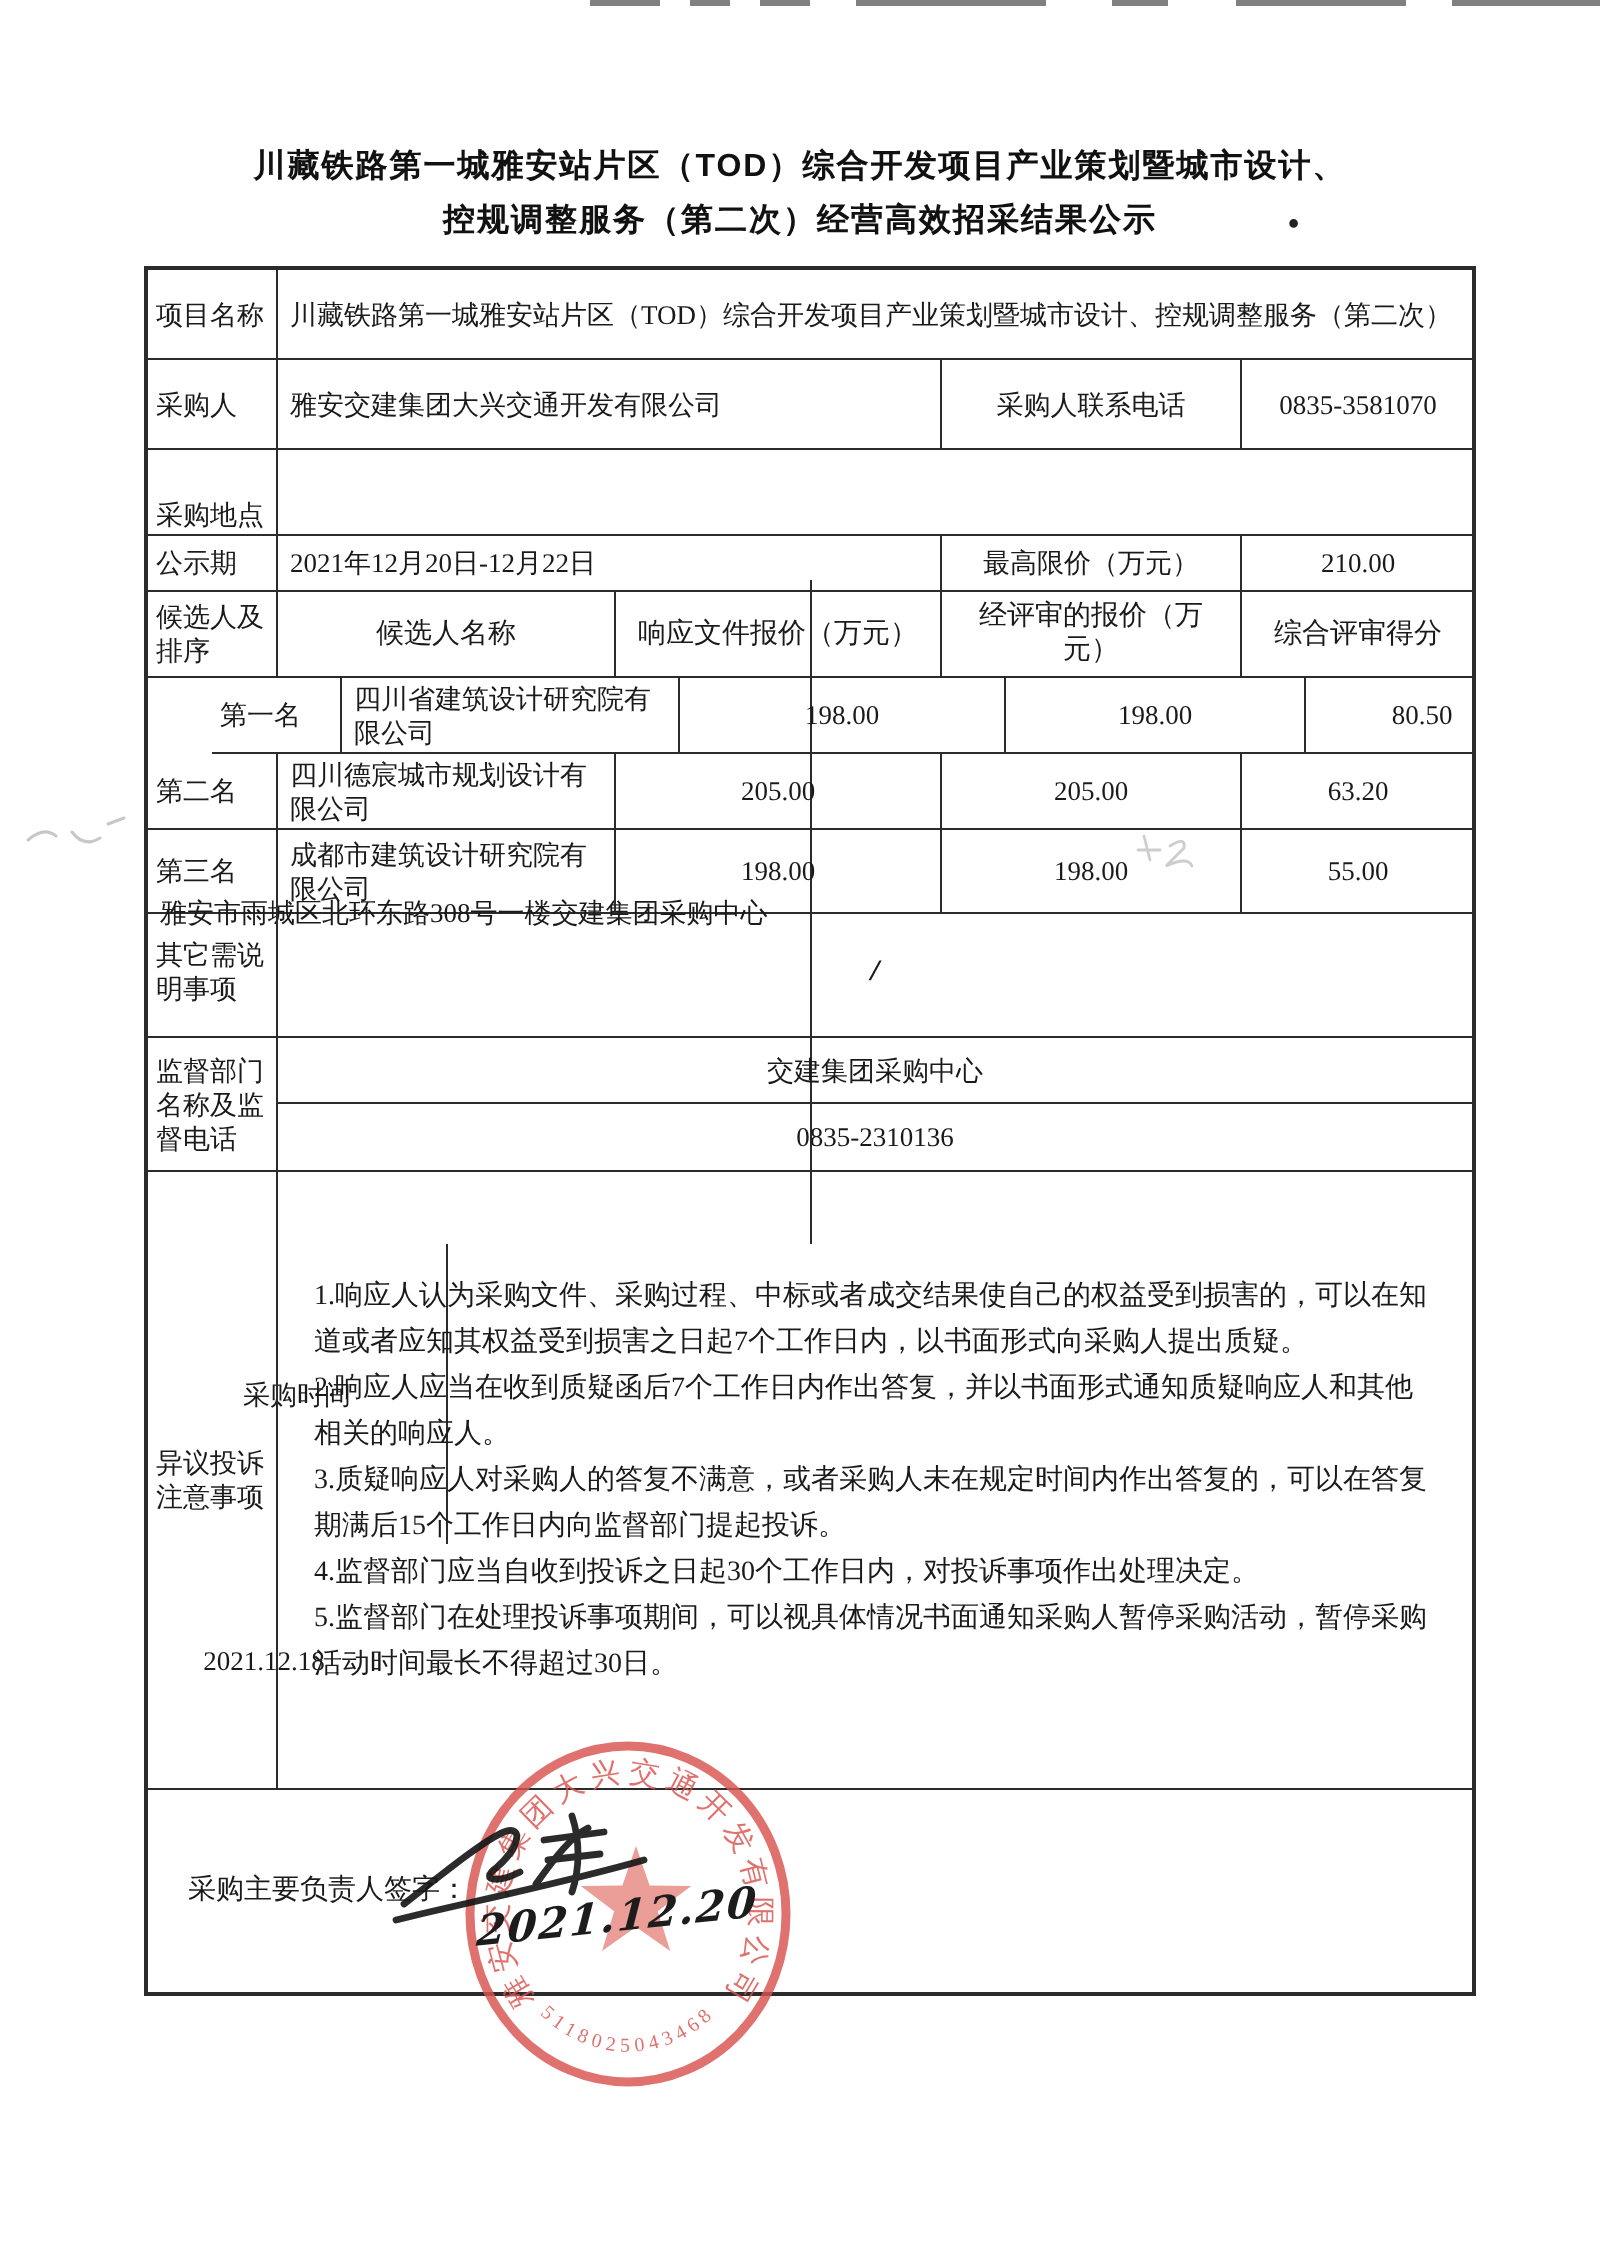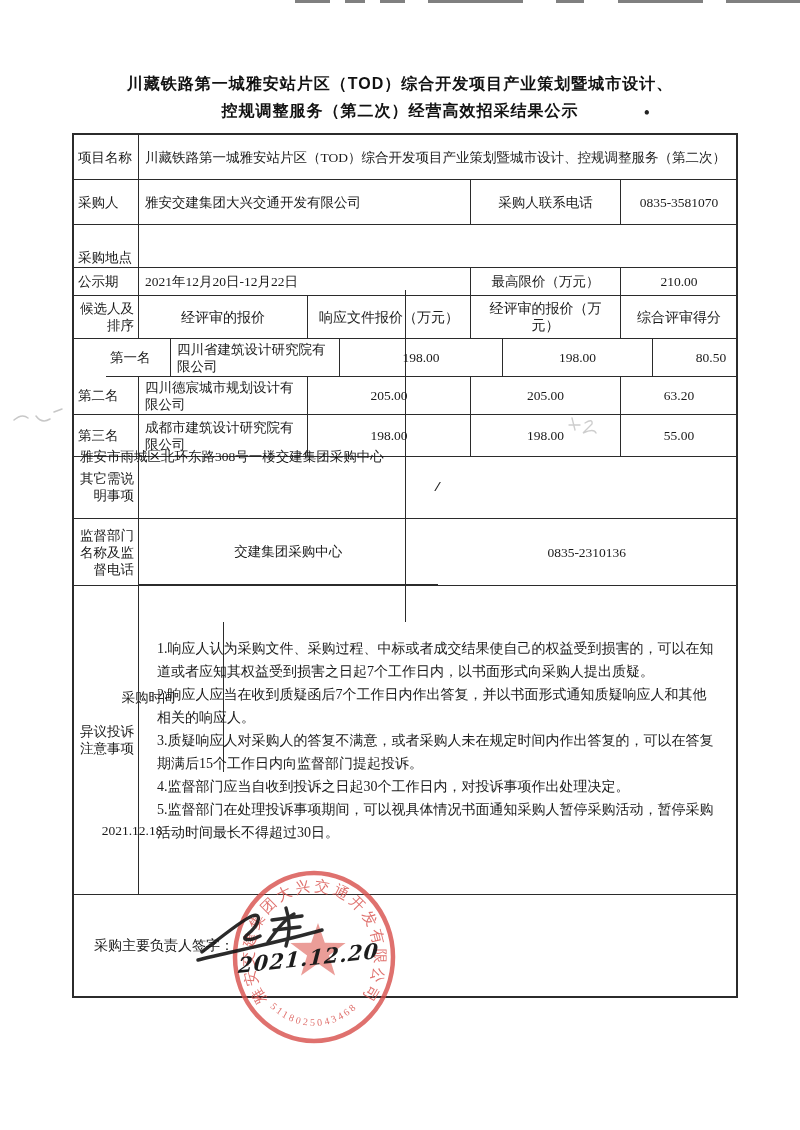--- a/index.html
+++ b/index.html
@@ -21,21 +21,21 @@
     border:2px solid #2b2b2b;box-sizing:border-box;background:transparent;
   }
   .t-row{display:flex;border-bottom:1.6px solid #2b2b2b;box-sizing:border-box;}
   .t-row:last-child{border-bottom:none;}
   .cell{
     box-sizing:border-box;border-right:1.6px solid #2b2b2b;
     display:flex;align-items:center;font-size:13.5px;line-height:17px;
     padding:2px 6px;overflow:hidden;
   }
   .cell:last-child{border-right:none;}
-  .lab{width:65px;flex:0 0 65px;padding:2px 4px;text-align:right;}
+  .lab{width:65px;flex:0 0 65px;padding:2px 4px;}
   .c1{width:169px;flex:0 0 169px;}
   .c2{width:163px;flex:0 0 163px;}
   .c3{width:150px;flex:0 0 150px;}
   .c4{width:116px;flex:0 0 116px;}
   .c12{width:332px;flex:0 0 332px;}
   .cwide{width:597px;flex:0 0 597px;}
   .cfull{width:662px;flex:0 0 662px;}
   .ctr{justify-content:center;text-align:center;}
   .hdr{font-size:14px;}
   
@@ -45,21 +45,21 @@
   .rh-publicity{height:28px;}
   .rh-chead{height:43px;}
   .rh-cand1{height:38px;margin-left:32px;}
   .rh-cand2{height:38px;}
   .rh-cand3{height:42px;}
   .rh-other{height:62px;font-family:Liberation Mono, monospace;}
   .rh-super{height:67px;}
   .rh-objection{height:309px;}
   .rh-sign{height:101px;}
   
-  .super-split{flex-direction:row;align-items:stretch;padding:0;}
+  .super-split{flex-direction:column;align-items:stretch;padding:0;}
   .super-sub{flex:1 1 50%;display:flex;align-items:center;justify-content:center;
     box-sizing:border-box;font-size:13.5px;}
   .super-sub:first-child{border-bottom:1.6px solid #2b2b2b;}
   
   .objection-text{
     display:block;white-space:pre-line;font-size:14px;line-height:23px;
     padding:8px 12px;align-self:center;width:100%;box-sizing:border-box;
   }
   
   .sign-cell{align-items:center;padding-left:20px;font-size:14px;}
@@ -117,21 +117,21 @@
 
   <div class="t-row rh-publicity">
     <div class="cell lab">公示期</div>
     <div class="cell c12">2021年12月20日-12月22日</div>
     <div class="cell c3 ctr">最高限价（万元）</div>
     <div class="cell c4 ctr">210.00</div>
   </div>
 
   <div class="t-row rh-chead">
     <div class="cell lab">候选人及排序</div>
-    <div class="cell c1 ctr hdr">经评审的报价</div>
+    <div class="cell c1 ctr hdr">候选人名称</div>
     <div class="cell c2 ctr hdr">响应文件报价（万元）</div>
     <div class="cell c3 ctr hdr">经评审的报价（万元）</div>
     <div class="cell c4 ctr hdr">综合评审得分</div>
   </div>
 
   <div class="t-row rh-cand1">
     <div class="cell lab">第一名</div>
     <div class="cell c1">四川省建筑设计研究院有限公司</div>
     <div class="cell c2 ctr">198.00</div>
     <div class="cell c3 ctr">198.00</div>

